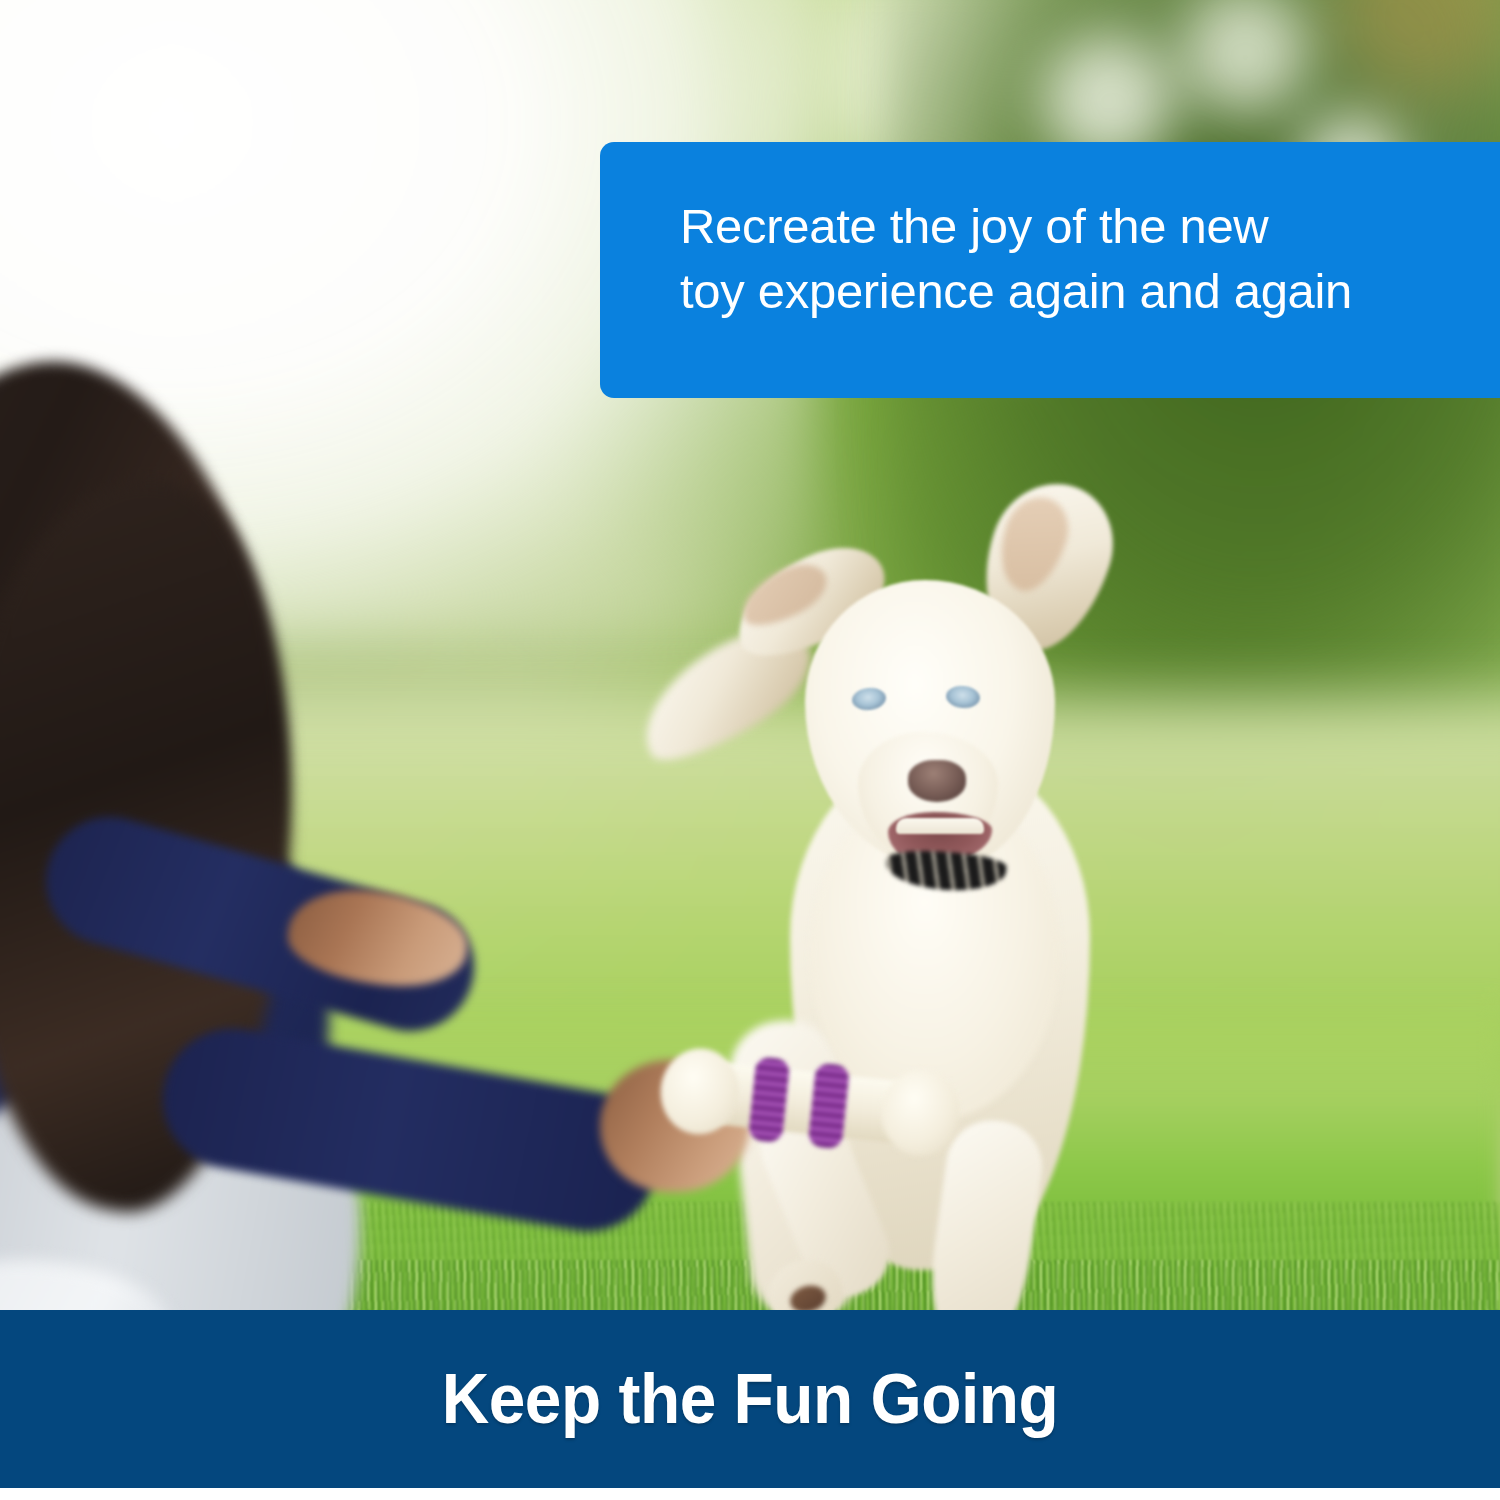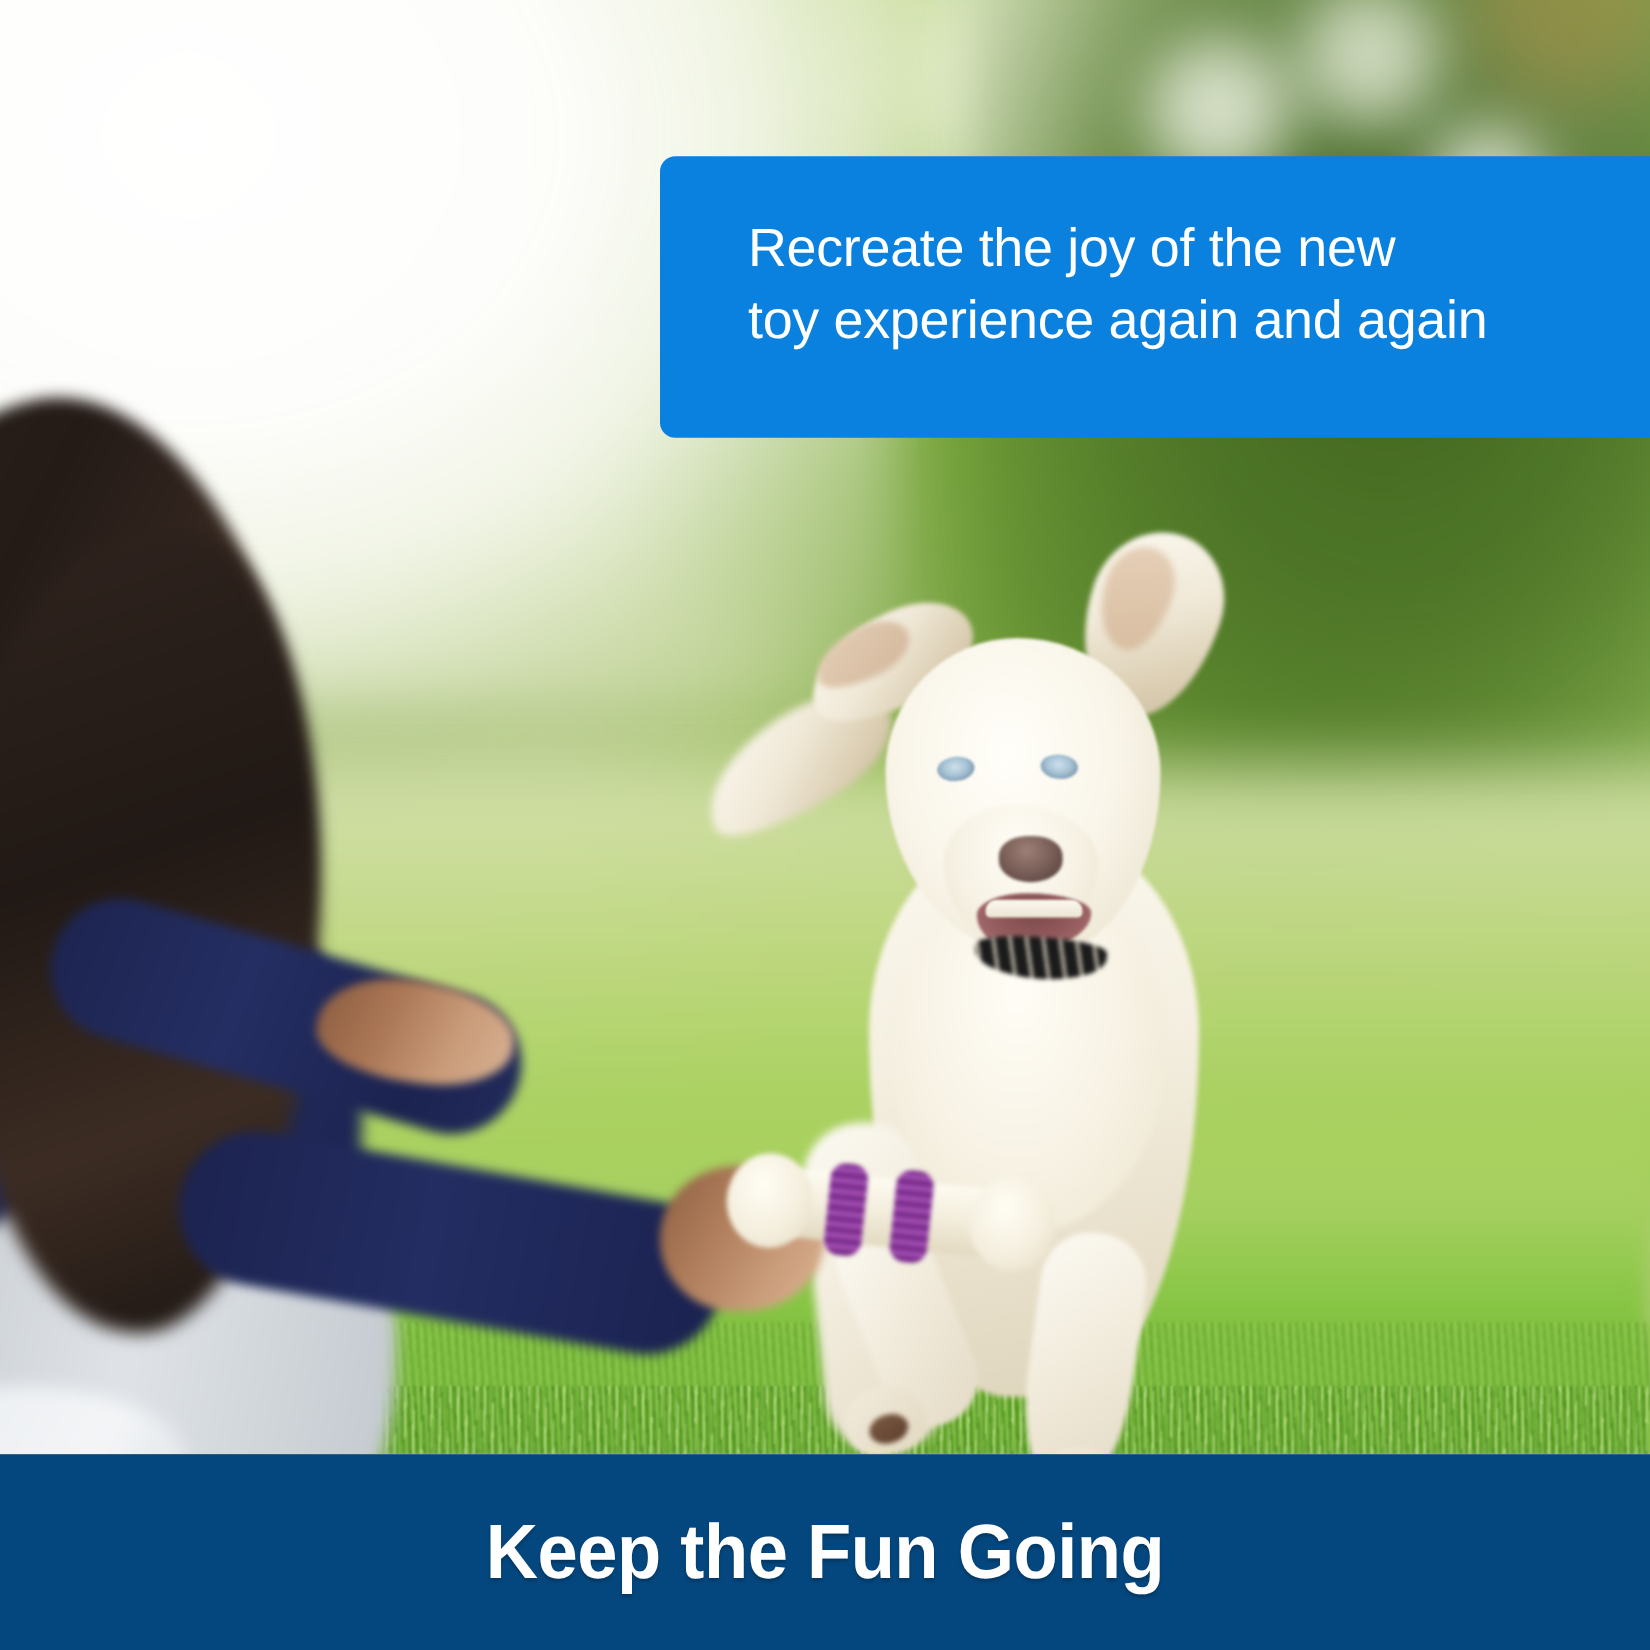--- a/index.html
+++ b/index.html
@@ -478,21 +478,21 @@
     font-weight: 400;
     line-height: 1.33;
     letter-spacing: -0.3px;
     white-space: pre-line;
   }
 
   
   .bottom-bar {
     position: absolute;
     left: 0;
-    bottom: 0;
+    bottom: 12px;
     width: 1500px;
     height: 178px;
     background: #04477e;
     display: flex;
     align-items: center;
     justify-content: center;
   }
   .bottom-bar-text {
     color: #ffffff;
     font-family: "Liberation Sans", sans-serif;

